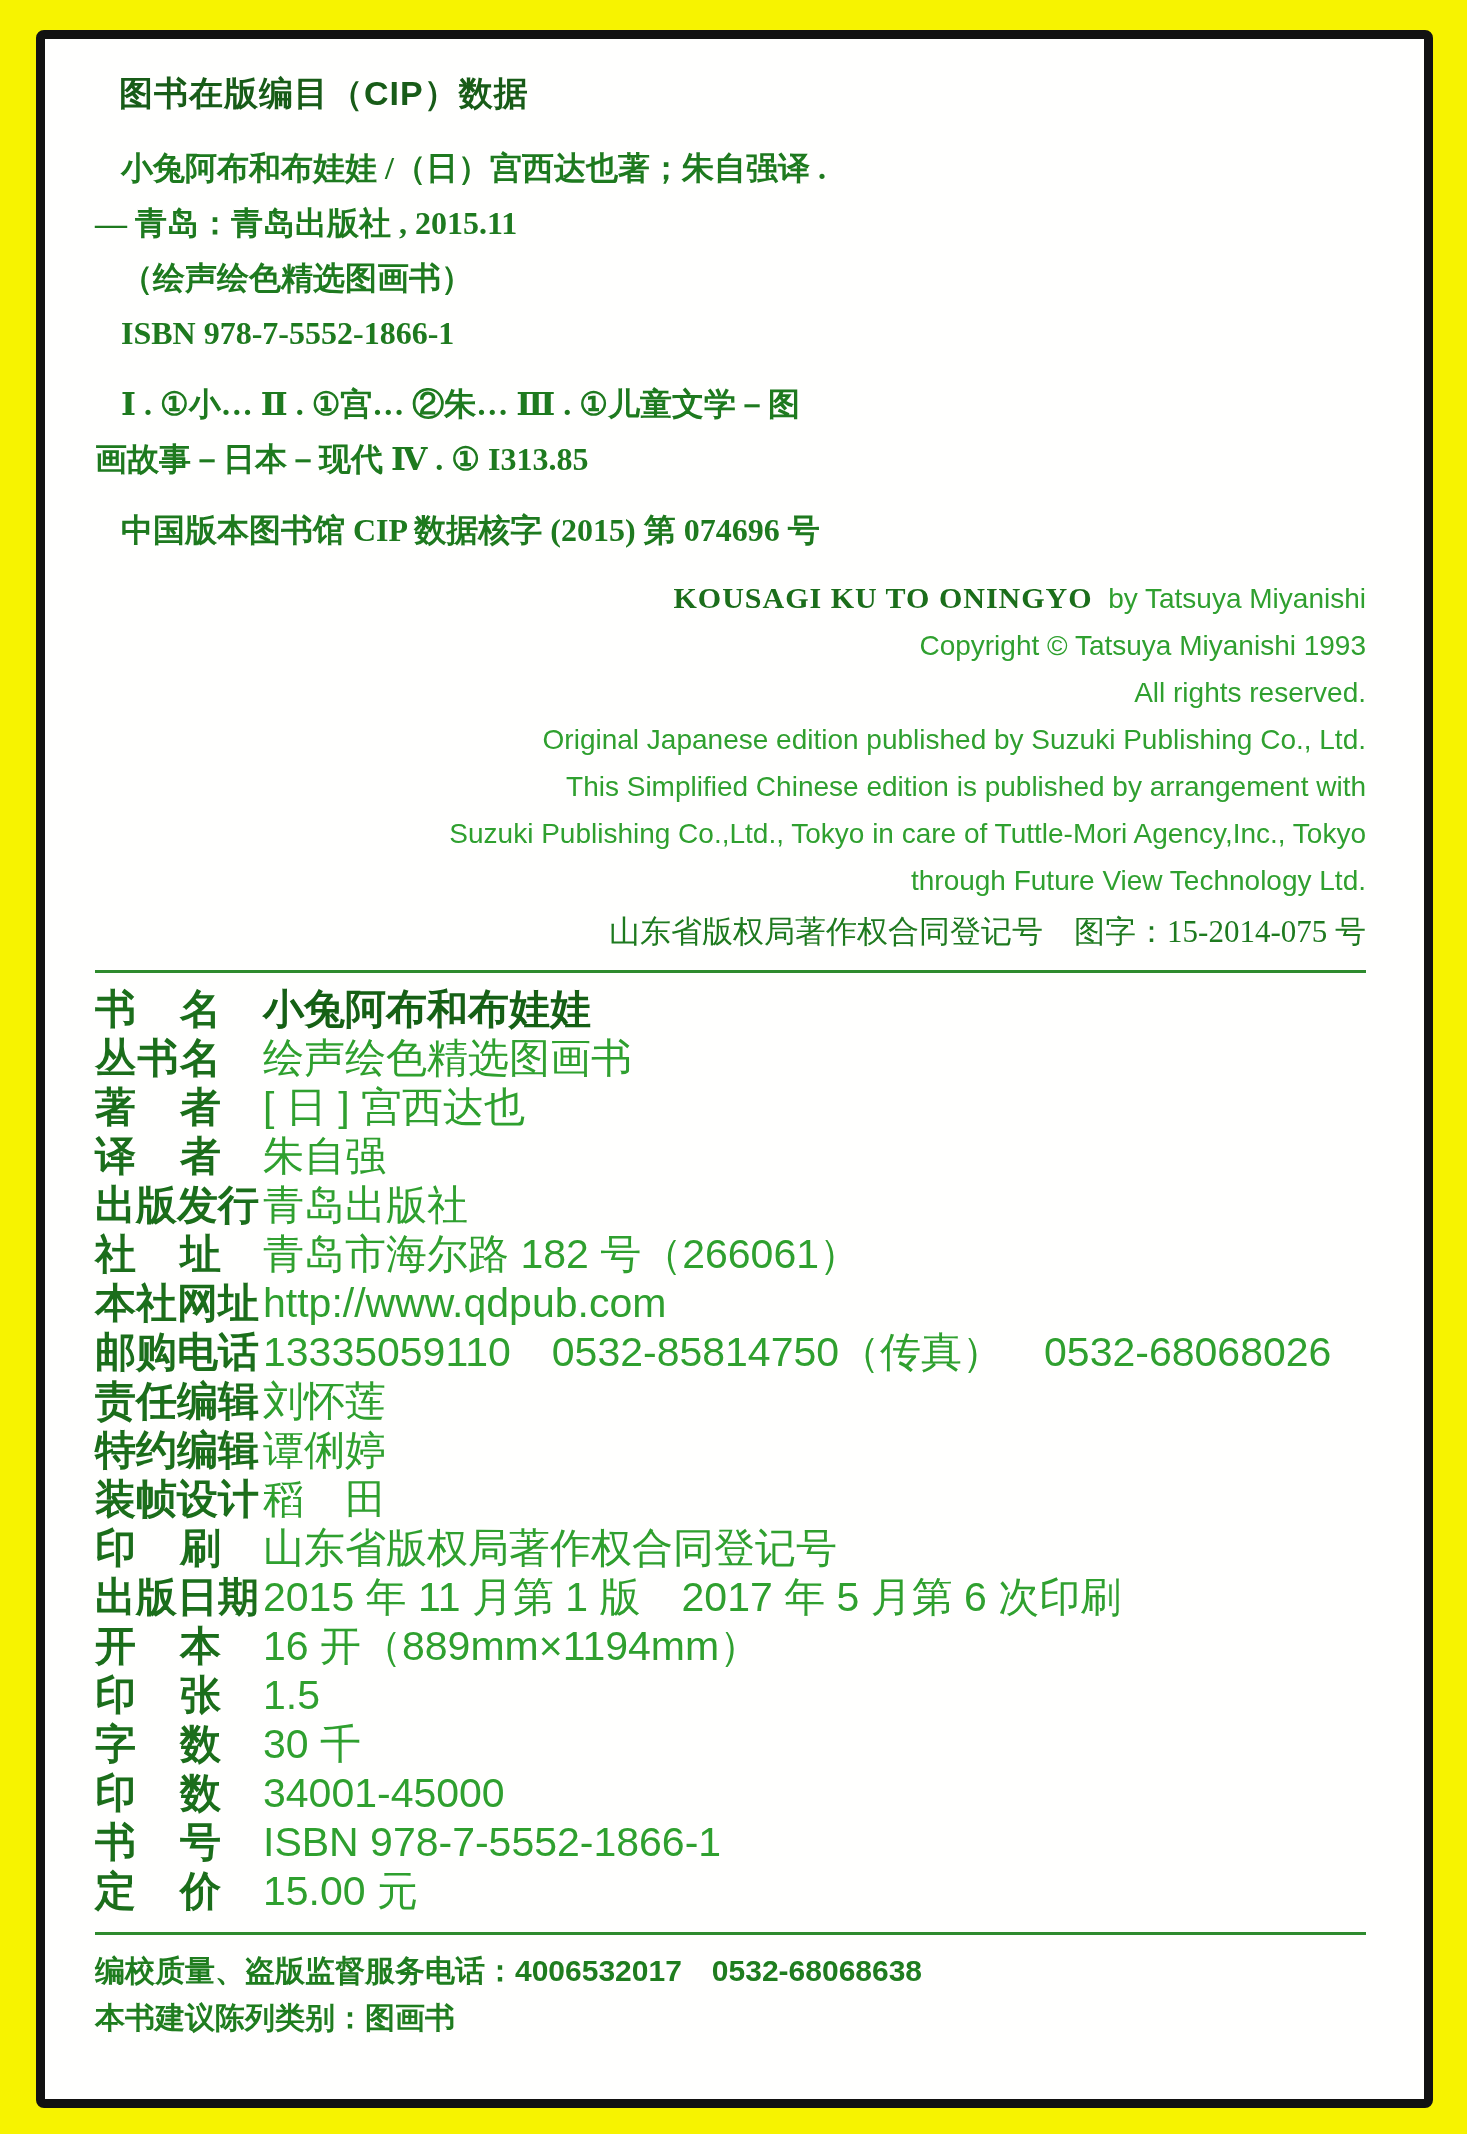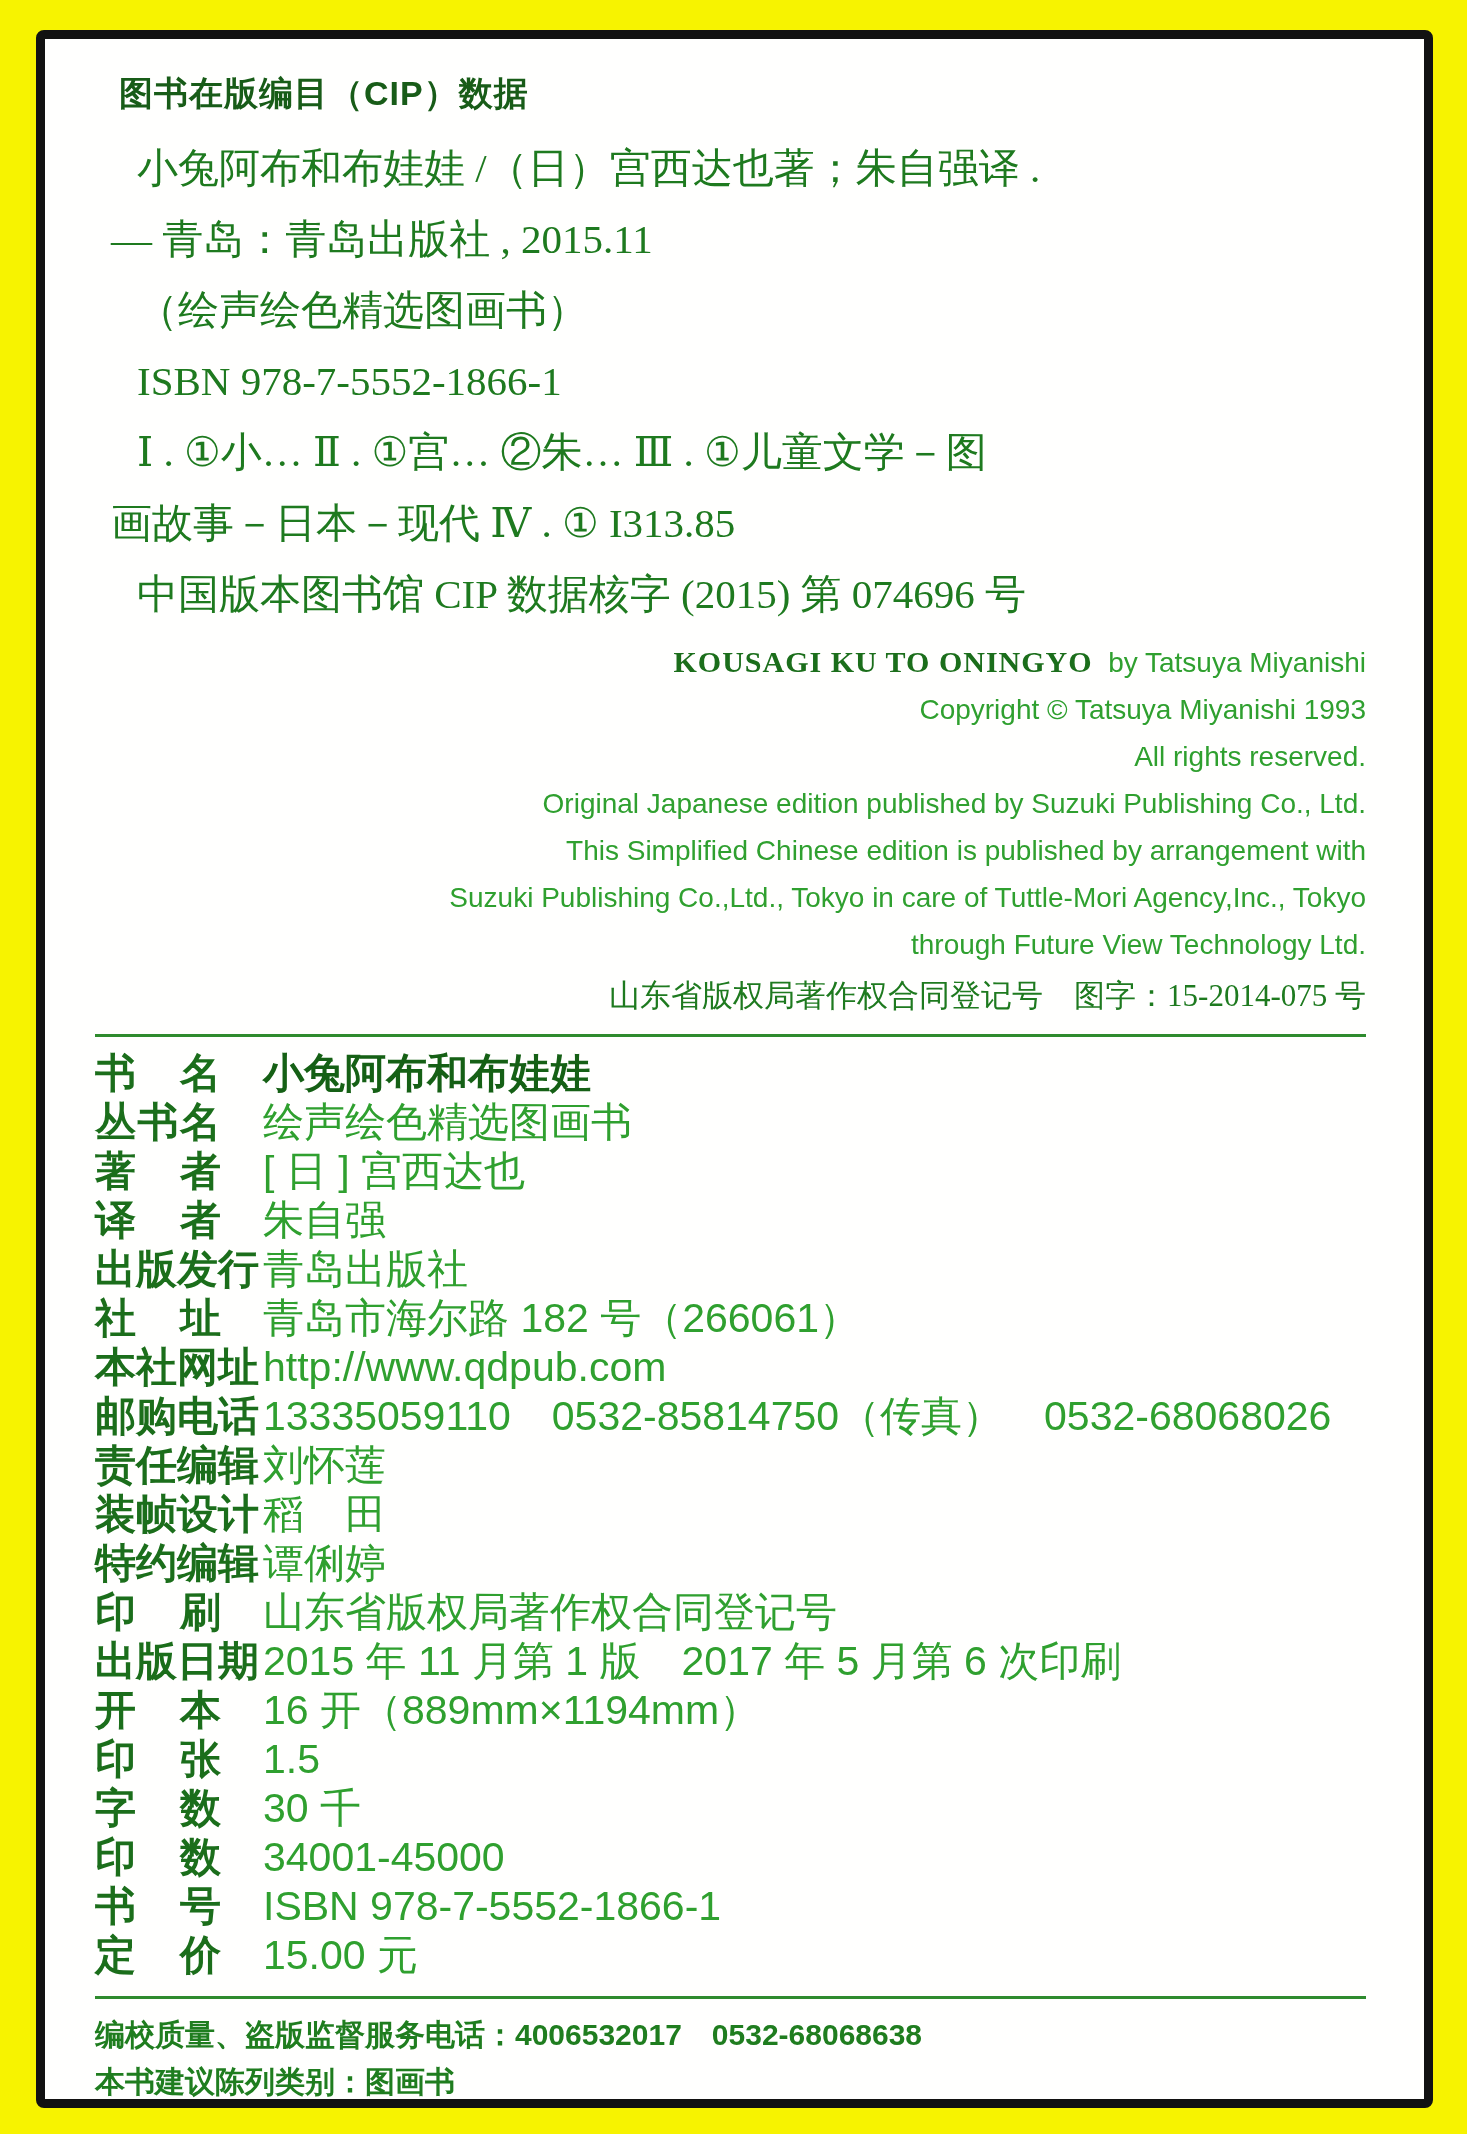--- a/index.html
+++ b/index.html
@@ -18,21 +18,21 @@
     overflow:hidden;
   }
   
   .cip{color:#1E7A1F;font-family:"Liberation Serif","DejaVu Serif",serif;}
   .cip-title{
     margin:6px 0 24px 24px;
     font-size:34px;font-weight:bold;letter-spacing:1px;
     color:#185C18;
     font-family:"Liberation Sans","DejaVu Sans",sans-serif;
   }
-  .cip-line{margin:16px;font-size:41px;line-height:55px;white-space:nowrap;}
+  .cip-line{margin:0;font-size:32px;line-height:55px;white-space:nowrap;font-weight:bold;}
   .cip-line.indent{padding-left:26px;}
   .cip-line.gap-after{margin-bottom:16px;}
   
   .rights{margin-top:16px;color:#2FA02F;text-align:right;}
   .rights-line{margin:0;font-size:28px;line-height:47px;white-space:nowrap;}
   .en-title{
     font-family:"Liberation Serif","DejaVu Serif",serif;
     font-weight:bold;font-size:30px;color:#1B6E1B;letter-spacing:1px;
   }
   .reg-line{
@@ -115,26 +115,26 @@
       </div>
     <div class="meta-row">
         <span class="meta-label">邮购电话</span>
         <span class="meta-value">13335059110　0532-85814750（传真）　0532-68068026</span>
       </div>
     <div class="meta-row">
         <span class="meta-label">责任编辑</span>
         <span class="meta-value">刘怀莲</span>
       </div>
     <div class="meta-row">
+        <span class="meta-label">特约编辑</span>
+        <span class="meta-value">谭俐婷</span>
+      </div>
+    <div class="meta-row">
         <span class="meta-label">装帧设计</span>
         <span class="meta-value">稻　田</span>
-      </div>
-    <div class="meta-row">
-        <span class="meta-label">特约编辑</span>
-        <span class="meta-value">谭俐婷</span>
       </div>
     <div class="meta-row">
         <span class="meta-label">印刷</span>
         <span class="meta-value">山东省版权局著作权合同登记号</span>
       </div>
     <div class="meta-row">
         <span class="meta-label">出版日期</span>
         <span class="meta-value">2015 年 11 月第 1 版　2017 年 5 月第 6 次印刷</span>
       </div>
     <div class="meta-row">

